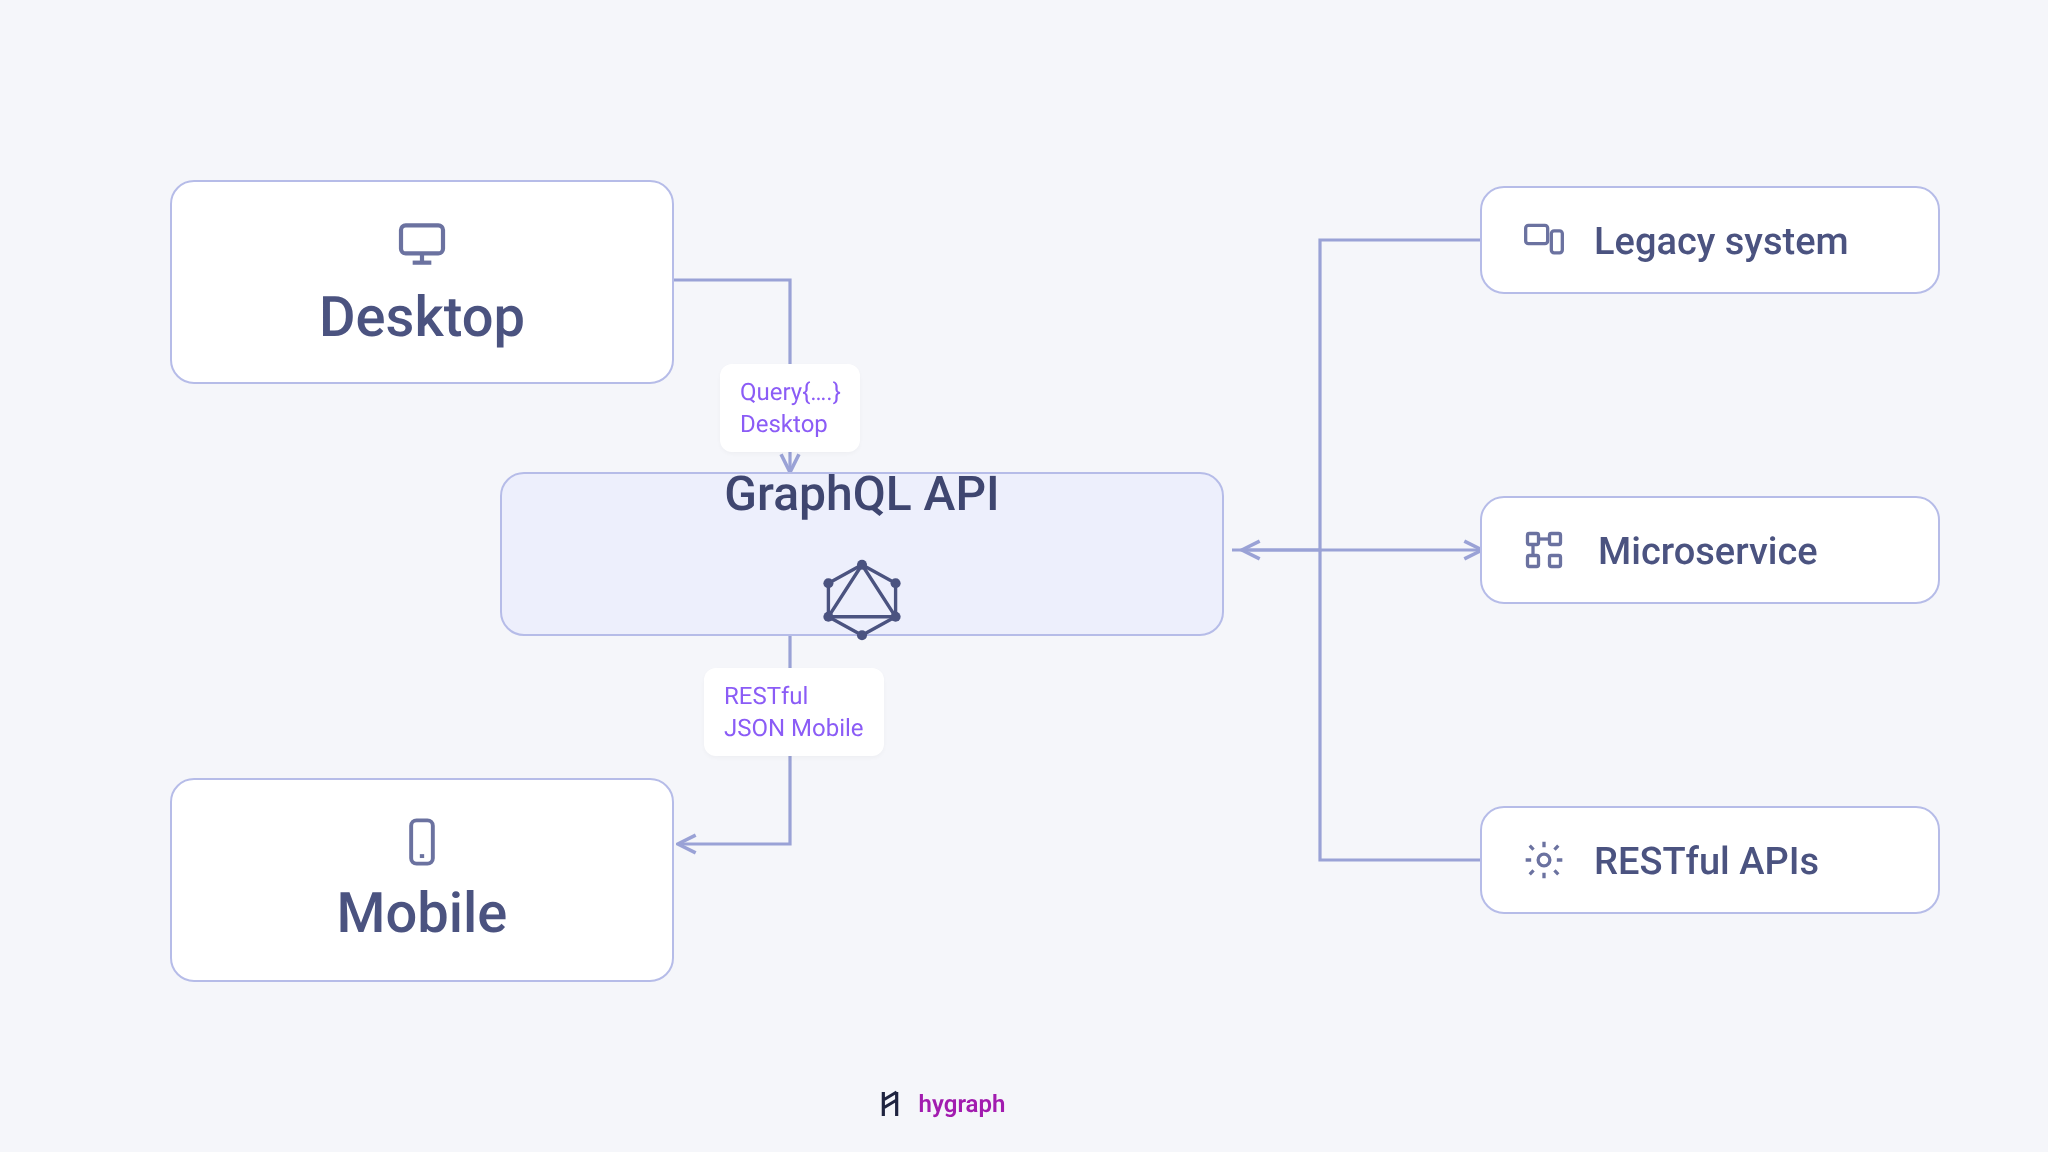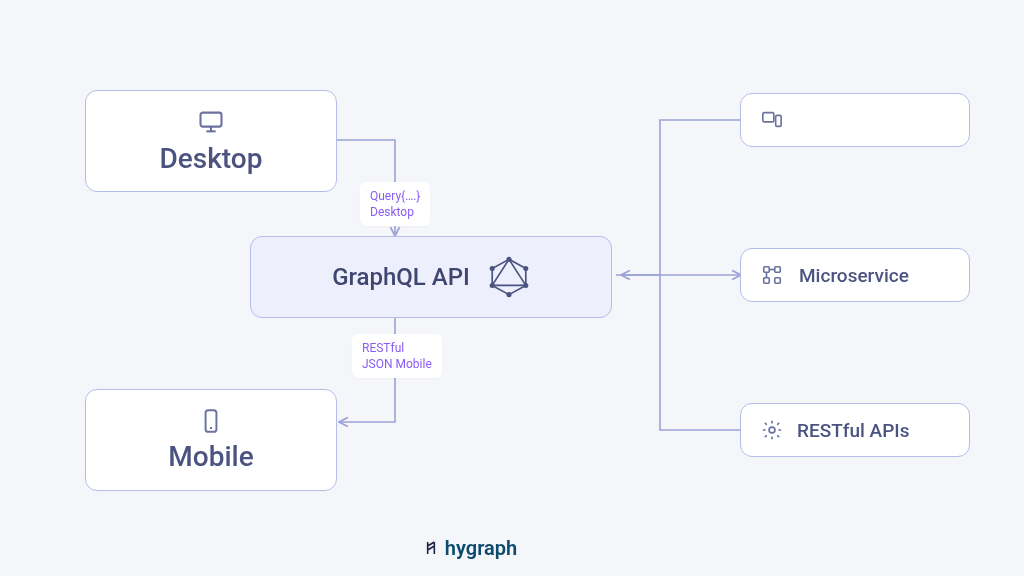--- a/index.html
+++ b/index.html
@@ -4,21 +4,21 @@
 <style>
   html,body{margin:0;padding:0;width:1024px;height:576px;background:#F5F6FA;font-family:-apple-system,BlinkMacSystemFont,"Segoe UI",Roboto,sans-serif;overflow:hidden;}
   .stage{position:relative;width:1024px;height:576px;}
   .box{position:absolute;background:#fff;border:1.5px solid #B6BCE8;border-radius:12px;display:flex;align-items:center;justify-content:center;gap:14px;color:#4B5380;font-weight:500;}
   .box.big{width:250px;height:100px;font-size:28px;flex-direction:column;gap:6px;}
   .box.right{width:230px;height:54px;font-size:19px;justify-content:flex-start;padding-left:20px;box-sizing:border-box;}
   .center-box{position:absolute;background:#EDEFFC;border:1.5px solid #B6BCE8;border-radius:12px;display:flex;align-items:center;justify-content:center;gap:18px;color:#3F4670;font-size:24px;font-weight:500;}
   .tag{position:absolute;background:#fff;border-radius:6px;padding:6px 10px;font-size:12px;color:#8b5cf6;text-align:left;line-height:1.35;box-shadow:0 1px 2px rgba(0,0,0,0.03);}
   svg.wires{position:absolute;left:0;top:0;width:1024px;height:576px;pointer-events:none;}
   .icon{color:#6B72A0;flex:0 0 auto;}
-  .logo-wrap{position:absolute;left:0;bottom:16px;width:940px;display:flex;align-items:center;justify-content:center;gap:6px;color:#0c4a6e;font-weight:600;font-size:20px;}
+  .logo-wrap{position:absolute;left:0;bottom:16px;width:940px;display:flex;align-items:center;justify-content:center;gap:6px;color:#a21caf;font-weight:600;font-size:12px;}
   .logo-wrap .mark{width:16px;height:16px;}
 </style>
 </head>
 <body>
 
 <div class="stage">
 
   <svg class="wires" viewBox="0 0 1024 576">
     <defs>
       <marker id="arr" viewBox="0 0 10 10" refX="8" refY="5" markerWidth="7" markerHeight="7" orient="auto-start-reverse">
@@ -45,41 +45,42 @@
   </div>
 
   <div class="box big" style="left:85px;top:372px;margin-top:17px;">
     <svg class="icon" width="26" height="26" viewBox="0 0 24 24" fill="none" stroke="currentColor" stroke-width="1.8">
       <rect x="7" y="2" width="10" height="20" rx="2.5"></rect>
         <line x1="11" y1="18.5" x2="13" y2="18.5"></line>
     </svg>
     <span>Mobile</span>
   </div>
 
-  <div class="center-box" style="left:250px;top:236px;width:360px;height:80px;">
+  <div class="center-box" style="left:250px;top:236px;width:360px;height:80px;flex-direction:column;">
     <span>GraphQL API</span>
     <svg class="icon" width="42" height="42" viewBox="0 0 100 100" fill="none" stroke="#4B5380" stroke-width="4">
       <polygon points="50,8 90,30 90,70 50,92 10,70 10,30"></polygon>
       <polygon points="50,8 90,70 10,70"></polygon>
       <g fill="#4B5380" stroke="none">
         <circle cx="50" cy="8" r="6"></circle>
           <circle cx="90" cy="30" r="6"></circle>
           <circle cx="90" cy="70" r="6"></circle>
         <circle cx="50" cy="92" r="6"></circle>
           <circle cx="10" cy="70" r="6"></circle>
           <circle cx="10" cy="30" r="6"></circle>
       </g>
     </svg>
   </div>
 
   <div class="box right" style="left:740px;top:93px;">
     <svg class="icon" width="22" height="22" viewBox="0 0 24 24" fill="none" stroke="currentColor" stroke-width="1.8">
       <rect x="2" y="4" width="12" height="10" rx="1.5"></rect>
         <rect x="16" y="7" width="6" height="12" rx="1.5"></rect>
     </svg>
+    <span>Legacy system</span>
   </div>
 
   <div class="box right" style="left:740px;top:248px;gap:16px;">
     <svg class="icon" width="22" height="22" viewBox="0 0 24 24" fill="none" stroke="currentColor" stroke-width="1.8">
       <rect x="3" y="3" width="6" height="6" rx="1"></rect>
         <rect x="15" y="3" width="6" height="6" rx="1"></rect>
       <rect x="3" y="15" width="6" height="6" rx="1"></rect>
         <rect x="15" y="15" width="6" height="6" rx="1"></rect>
       <line x1="9" y1="6" x2="15" y2="6"></line>
         <line x1="6" y1="9" x2="6" y2="15"></line>

